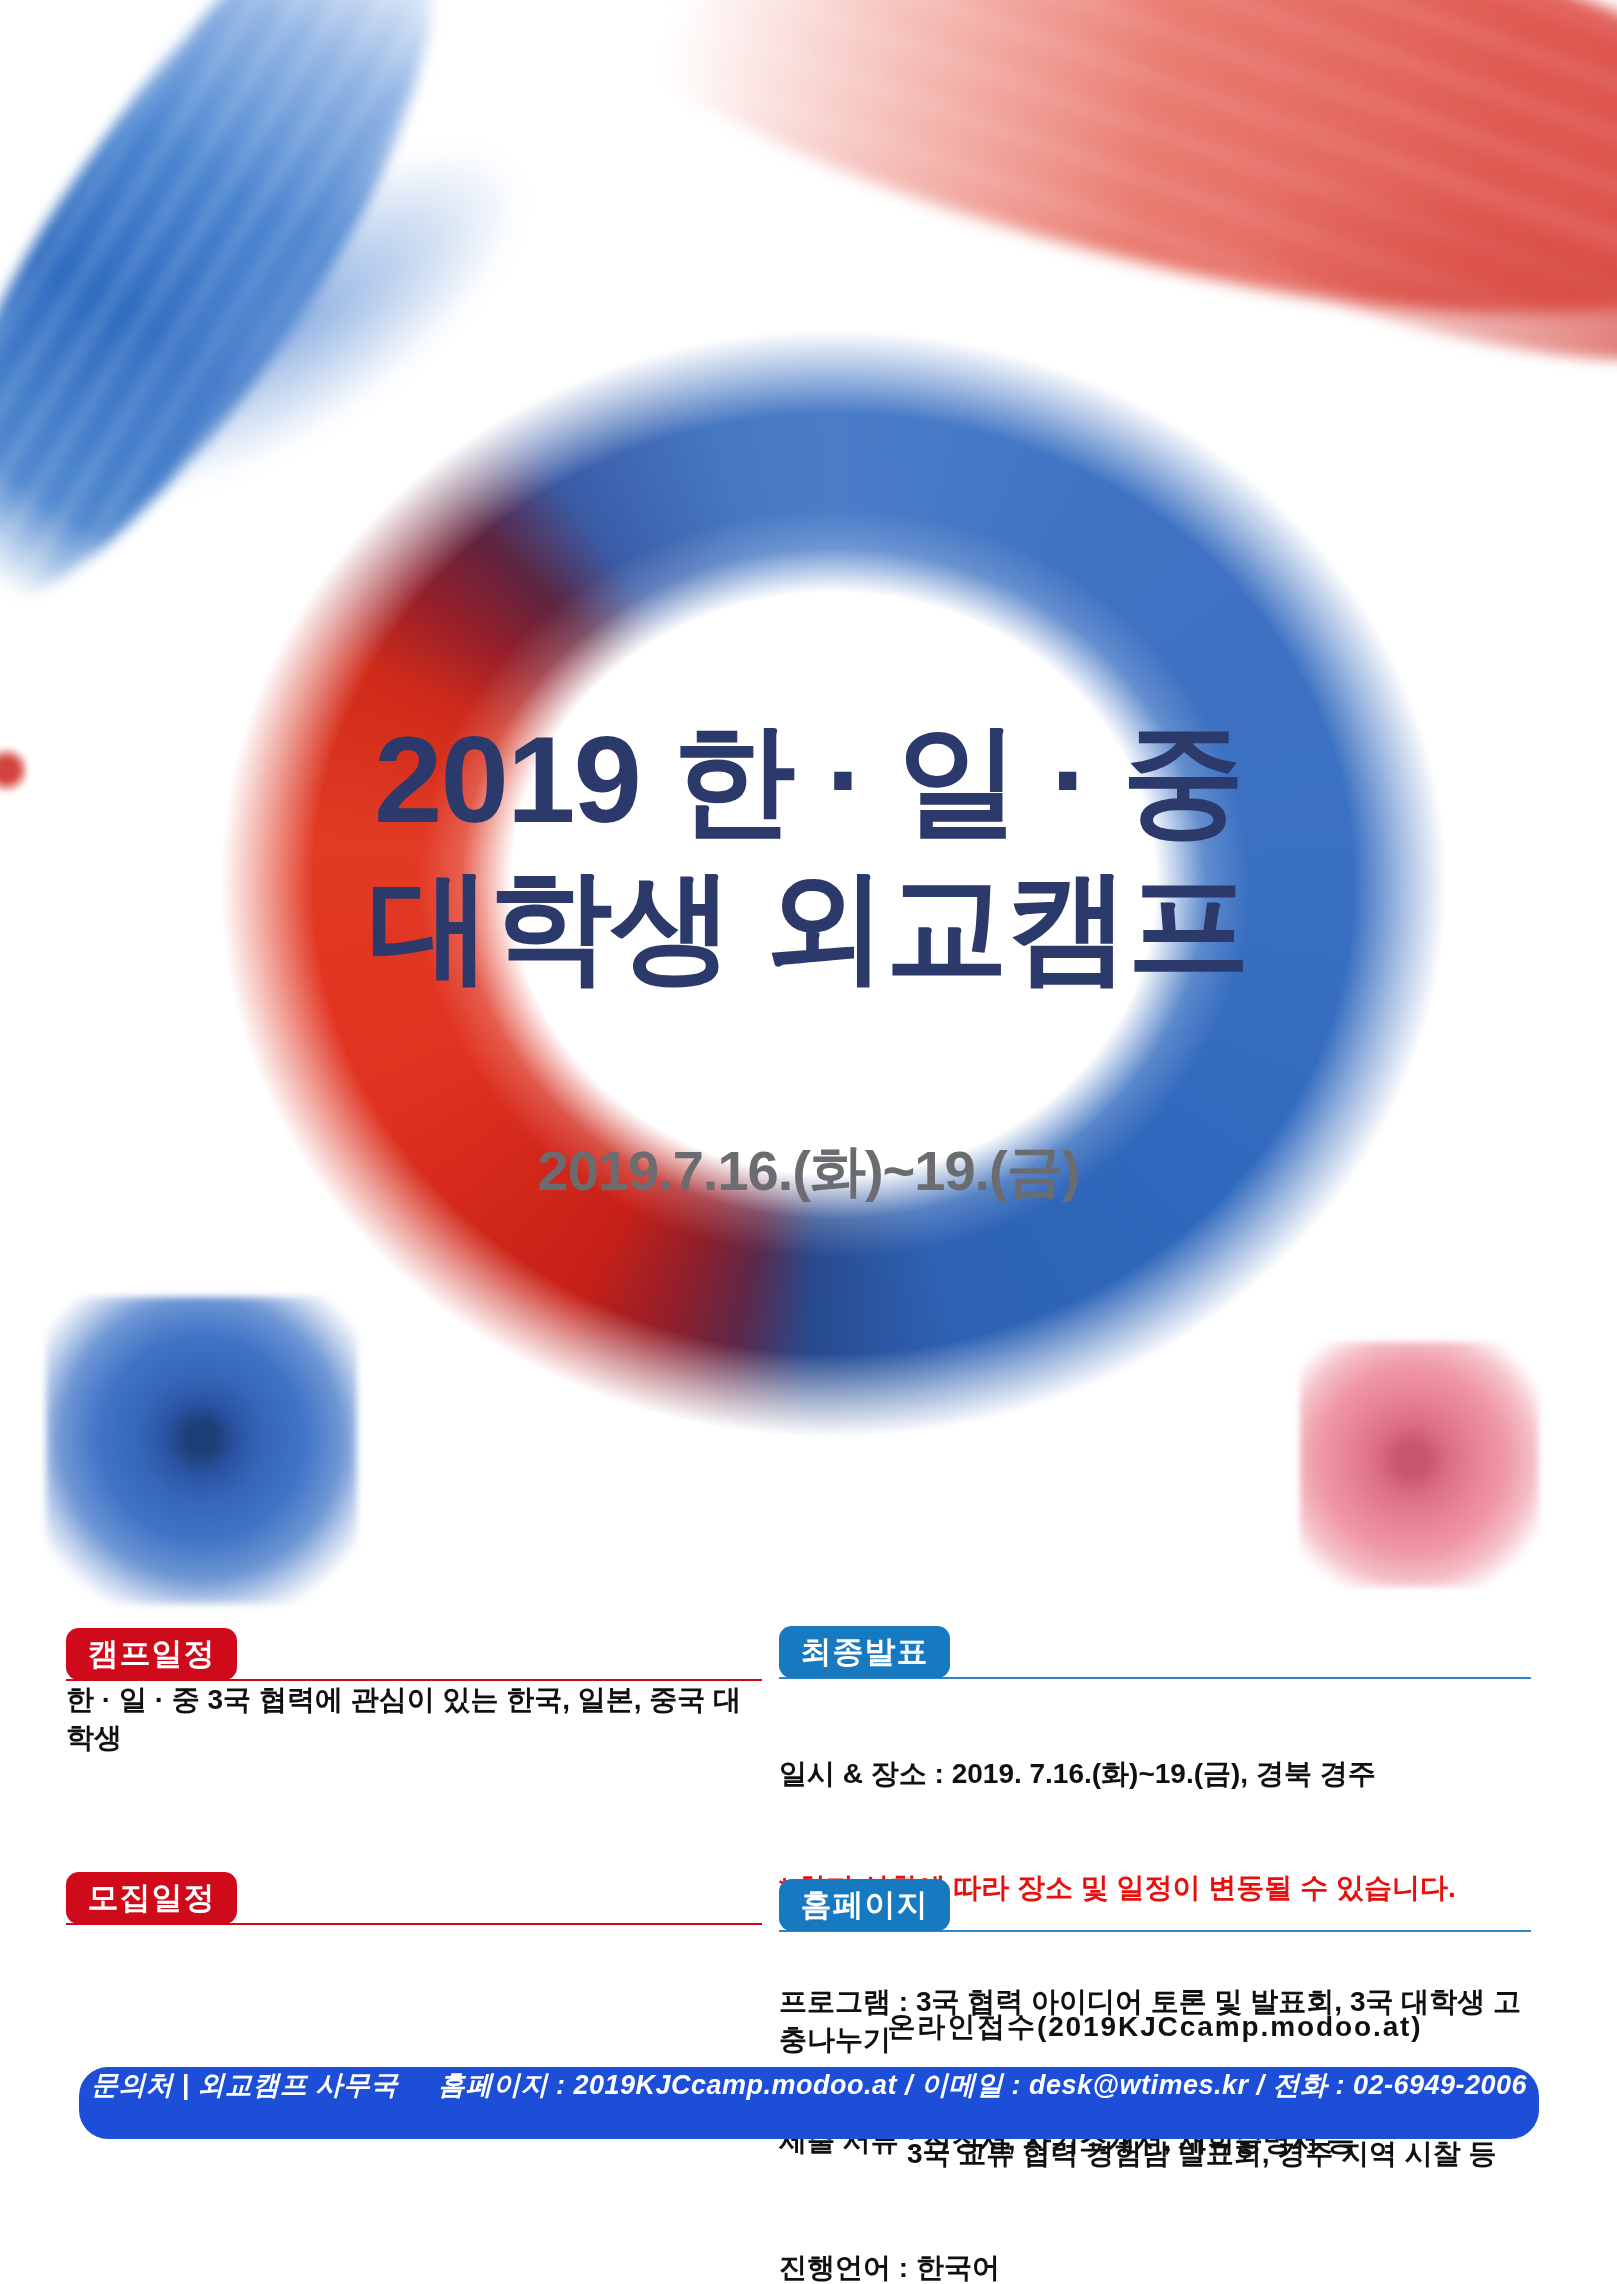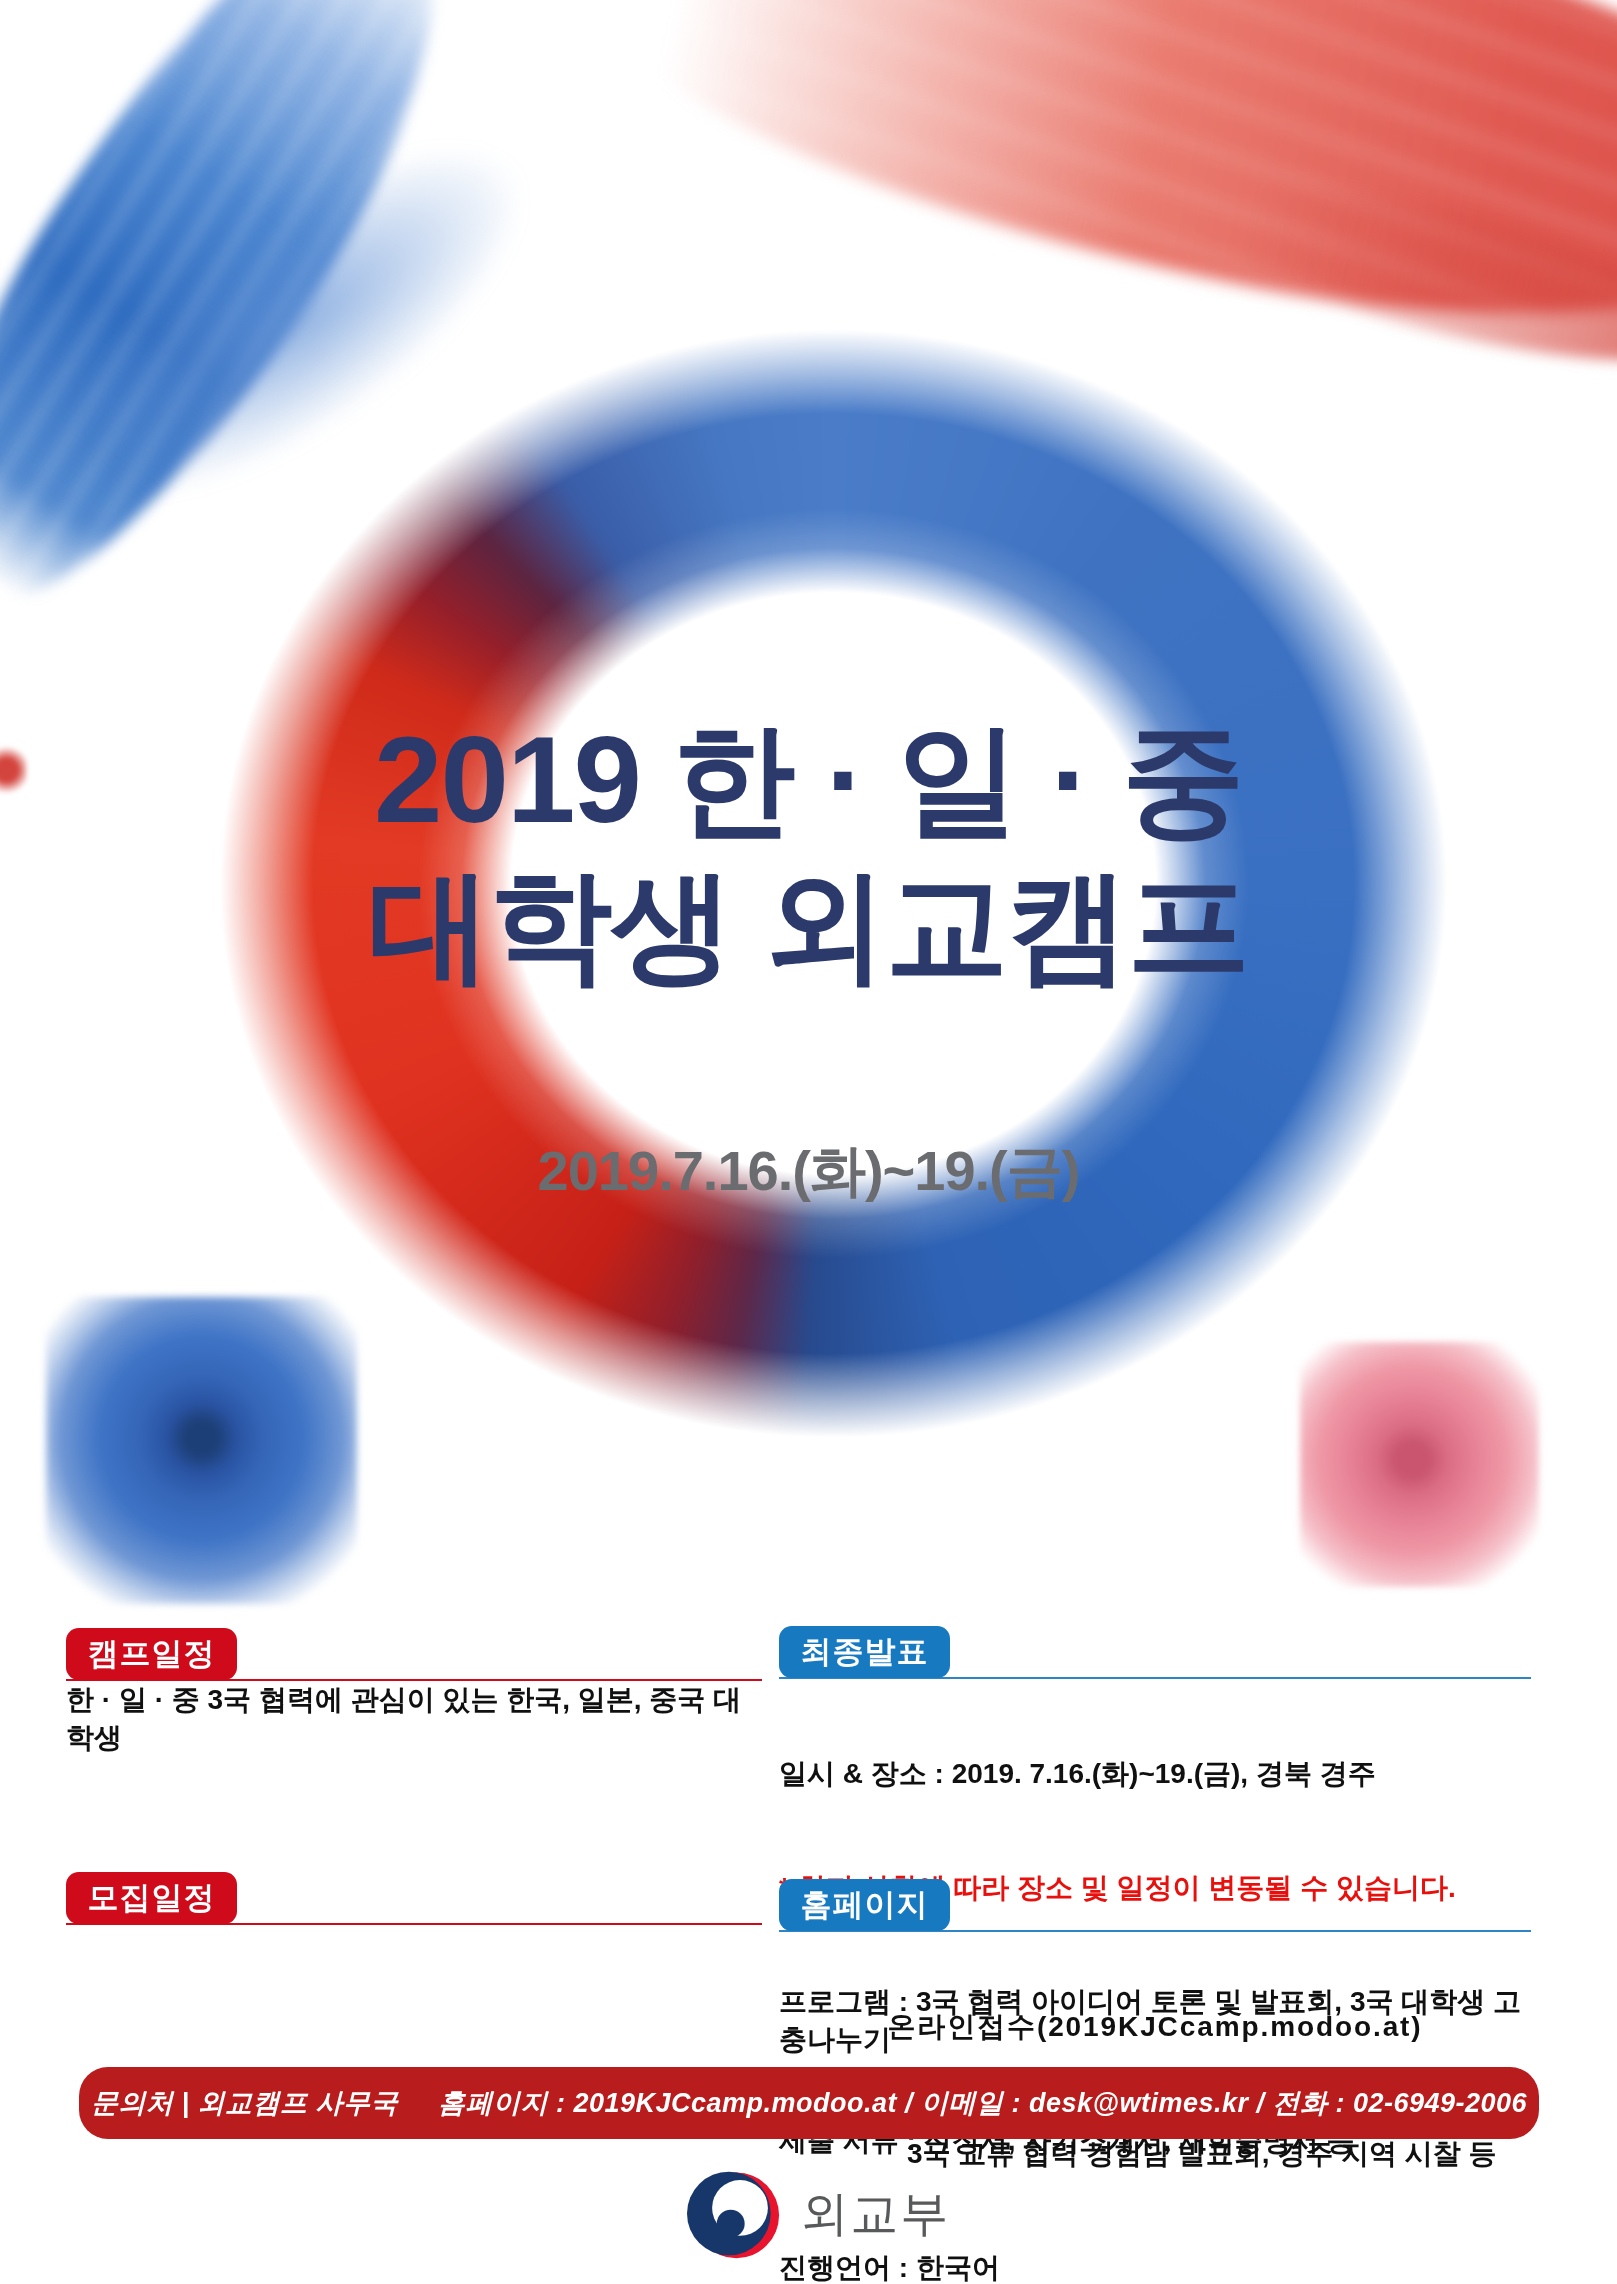--- a/index.html
+++ b/index.html
@@ -90,21 +90,21 @@
   .rule{height:2.4px;width:100%;margin-top:-1px;}
   .rule-red{background:#cf0a1a;}
   .rule-blue{background:#2d85c5;height:1.9px;}
   .sec-body{margin-top:0;font-size:28px;line-height:38px;font-weight:bold;color:#101010;white-space:pre-wrap;}
   .warn{color:#e8100c;}
   .indent{padding-left:128px;}
   .spaced-latin{letter-spacing:1.9px;text-align:center;}
   
   .footer-bar{
     position:absolute;left:79px;top:2067px;width:1460px;height:72px;border-radius:29px;
-    background:#b91c1c;display:flex;align-items:center;justify-content:center;
+    background:#1d4ed8;display:flex;justify-content:center;
   }
   .footer-text{color:#ffffff;font-size:27px;font-weight:bold;font-style:italic;white-space:pre;letter-spacing:0.5px;}
   
   .logo{position:absolute;left:687px;top:2165px;display:flex;align-items:center;gap:20.4px;}
   .logo-text{font-size:48px;color:#58595b;letter-spacing:1.9px;font-weight:500;}
 </style>
 </head>
 <body>
 
 <div class="poster">
@@ -153,24 +153,15 @@
     <div class="sec-body">
       <div class="spaced-latin">온라인접수(2019KJCcamp.modoo.at)</div>
       <div>제출 서류 : 신청서, 자기소개서, 재학증명서 등</div>
     </div>
   </div>
 
   <div class="footer-bar">
     <div class="footer-text">문의처 | 외교캠프 사무국     홈페이지 : 2019KJCcamp.modoo.at / 이메일 : desk@wtimes.kr / 전화 : 02-6949-2006</div>
   </div>
 
-  <div class="logo">
-    <svg width="93" height="97" viewBox="0 0 100 104">
-      <circle cx="53" cy="54" r="46" fill="#e8132d"></circle>
-      <circle cx="45" cy="52" r="45" fill="#17376b"></circle>
-      <circle cx="57" cy="46" r="30" fill="#ffffff"></circle>
-      <circle cx="47" cy="63" r="15" fill="#17376b"></circle>
-    </svg>
-    <div class="logo-text">외교부</div>
-  </div>
 
 </div>
 
 
 </body></html>

